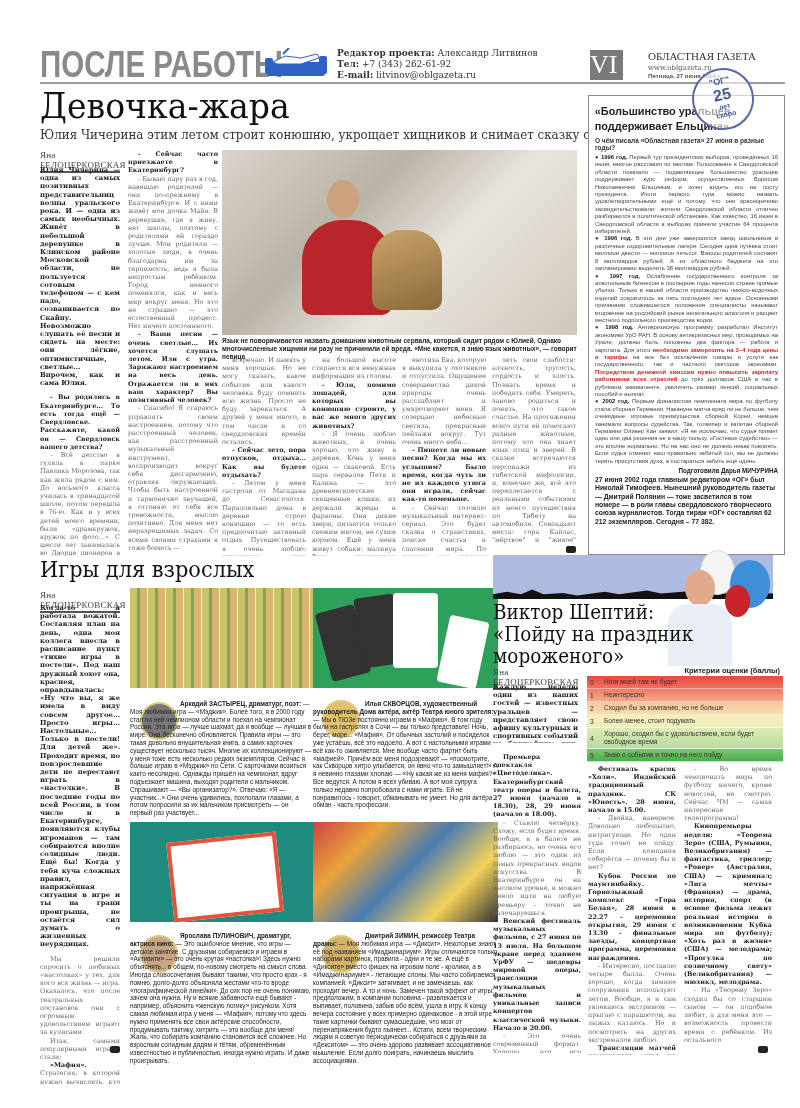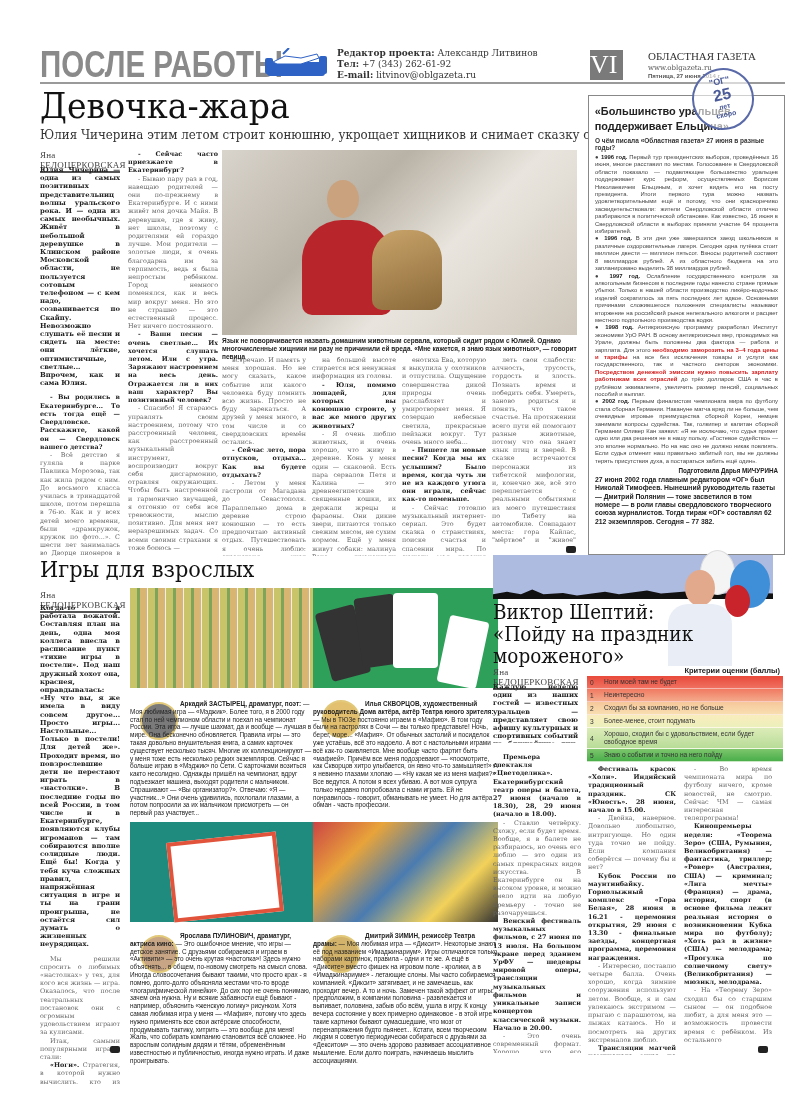--- a/index.html
+++ b/index.html
@@ -151,21 +151,21 @@
 </div>
 
 <div class="abs h2">Игры для взрослых</div>
 <div class="abs" style="left:40px;top:590px;width:80px">
     <div class="byline">Яна БЕЛОЦЕРКОВСКАЯ</div>
   </div>
 <div class="abs col" style="left:40px;top:604px;width:80px;height:480px">
   <div class="lead">Когда-то я работала вожатой. Составляя план на день, одна моя коллега внесла в расписание пункт «тихие игры в постели». Под наш дружный хохот она, краснея, оправдывалась: «Ну что вы, я же имела в виду совсем другое... Просто игры... Настольные... Только в постели! Для детей же». Проходит время, но повзрослевшие дети не перестают играть в «настолки». В последние годы по всей России, в том числе и в Екатеринбурге, появляются клубы игроманов — там собираются вполне солидные люди. Ещё бы! Когда у тебя куча сложных правил, напряжённая ситуация в игре и ты на грани проигрыша, не остаётся сил думать о жизненных неурядицах.</div>
   <p style="margin-top:6px">Мы решили спросить о любимых «настолках» у тех, для кого вся жизнь — игра. Оказалось, что после театральных постановок они с огромным удовольствием играют за кулисами.</p>
   <p>Итак, самыми популярными играми стали:</p>
-  <p><b class="bold-b">«Ноги».</b> <span>Стратегия, в которой нужно вычислить, кто из игроков вытянул карточку «Мафия» и является убийцей. Для компании от пяти до двадцати игроков.</span></p>
+  <p><b class="bold-b">«Мафия».</b> <span>Стратегия, в которой нужно вычислить, кто из игроков вытянул карточку «Мафия» и является убийцей. Для компании от пяти до двадцати игроков.</span></p>
 
 </div>
 <div class="abs end-icon" style="left:110px;top:1046px"></div>
 
 <div class="abs img-cards"></div>
 <div class="abs img-mafia">
   <div style="position:absolute;left:10px;top:20px;width:40px;height:70px;background:#333;border-radius:4px;transform:rotate(-15deg)"></div>
   <div style="position:absolute;left:45px;top:8px;width:40px;height:70px;background:#333;border-radius:4px;transform:rotate(-8deg)"></div>
   <div style="position:absolute;left:80px;top:5px;width:45px;height:75px;background:#fff;border-radius:4px"></div>
   <div style="position:absolute;left:130px;top:30px;width:40px;height:68px;background:#fff;border-radius:4px;transform:rotate(12deg)"></div>
@@ -242,21 +242,21 @@
 <div class="abs col" style="left:493px;top:753px;width:88px;height:300px">
   <p class="q">Премьера спектакля «Цветоделика». Екатеринбургский театр оперы и балета, 27 июня (начало в 18.30), 28, 29 июня (начало в 18.00).</p>
   <p>- Ставлю четвёрку. Схожу, если будет время. Вообще, я в балете не разбираюсь, но очень его люблю — это один из самых прекрасных видов искусства. В Екатеринбурге он на высоком уровне, и можно смело идти на любую премьеру - точно не разочаруешься.</p>
   <p class="q">Венский фестиваль музыкальных фильмов, с 27 июня по 13 июля. На большом экране перед зданием УрФУ — шедевры мировой оперы, трансляции музыкальных фильмов и уникальные записи концертов классической музыки. Начало в 20.00.</p>
   <p>- Это очень современный формат. Хорошо, что его продвигают — подобные мероприятия очень оживляют город. Вообще, это сейчас мировая тенденция — проводить концерты под открытым небом, доступные для всех. Тоже четвёрка — постараюсь заглянуть туда.</p>
 
 </div>
 <div class="abs col" style="left:588px;top:765px;width:88px;height:290px">
   <p class="q">Фестиваль красок «Холи». Индийский традиционный праздник. СК «Юность». 28 июня, начало в 15.00.</p>
   <p>- Двойка, наверное. Довольно любопытно, интригующе. Но один туда точно не пойду. Если компания соберётся — почему бы и нет?</p>
-  <p class="q">Кубок России по маунтинбайку. Горнолыжный комплекс «Гора Белая», 28 июня в 16.21 - церемония открытия, 29 июня с 13.30 - финальные заезды, концертная программа, церемония награждения.</p>
+  <p class="q">Кубок России по маунтинбайку. Горнолыжный комплекс «Гора Белая», 28 июня в 22.27 - церемония открытия, 29 июня с 13.30 - финальные заезды, концертная программа, церемония награждения.</p>
   <p>- Интересно, поставлю четыре балла. Очень хорошо, когда зимние сооружения используют летом. Вообще, я и сам увлекаюсь экстримом — прыгаю с парашютом, на лыжах катаюсь. Но и посмотреть на других экстремалов люблю.</p>
   <p class="q">Трансляции матчей чемпионата мира по футболу. Ежедневно.</p>
 
 </div>
 <div class="abs col" style="left:684px;top:765px;width:88px;height:280px">
   <p>- Во время чемпионата мира по футболу ничего, кроме новостей, не смотрю. Сейчас ЧМ — самая интересная телепрограмма!</p>
   <p class="q">Кинопремьеры недели: «Теорема Зеро» (США, Румыния, Великобритания) — фантастика, триллер; «Ровер» (Австралия, США) — криминал; «Лига мечты» (Франция) — драма, история, спорт (в основе фильма лежит реальная история о возникновении Кубка мира по футболу); «Хоть раз в жизни» (США) — мелодрама; «Прогулка по солнечному свету» (Великобритания) — мюзикл, мелодрама.</p>
   <p>- На «Теорему Зеро» сходил бы со старшим сыном — он подобное любит, а для меня это — возможность провести время с ребёнком. Из остального заинтересовал только фильм «Лига мечты» — в перерывах между матчами чемпионата мира было бы любопытно посмотреть фильм о его появлении. Этим двум фильмам — четвёрки, остальные не зацепили — ноль баллов.</p>
 
 </div>

